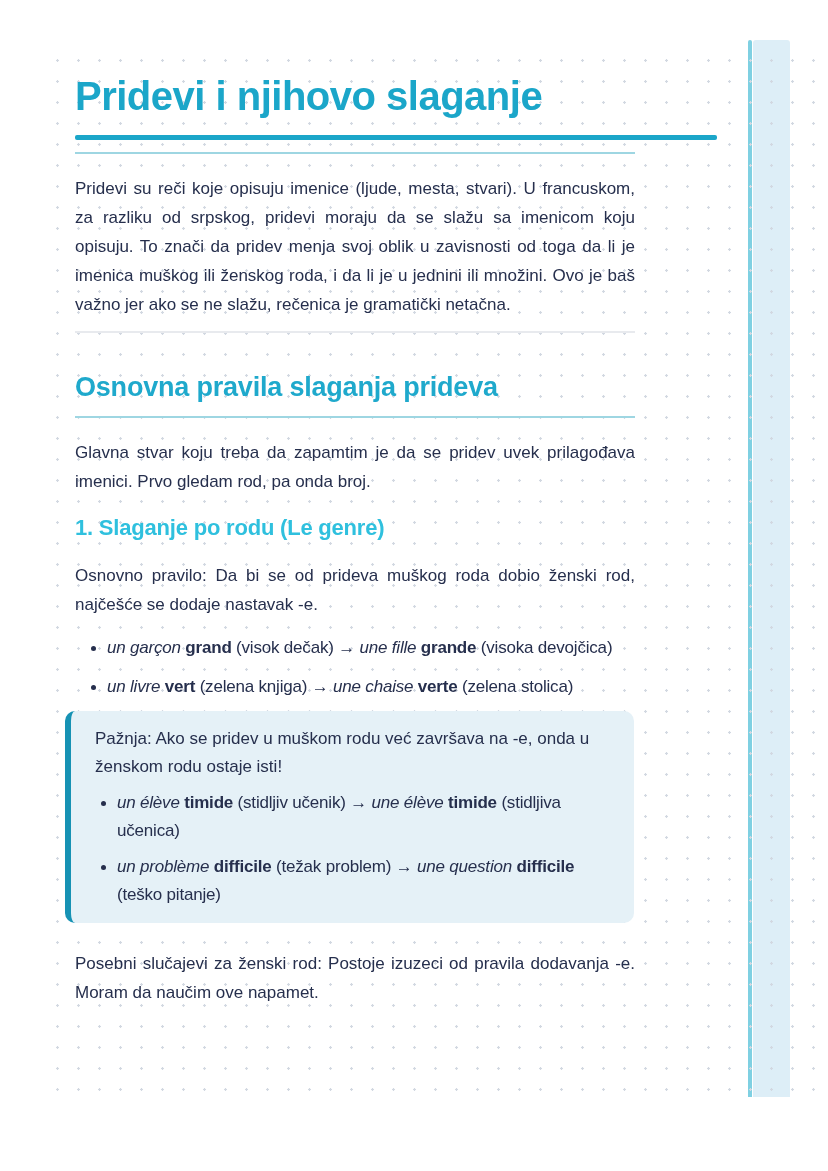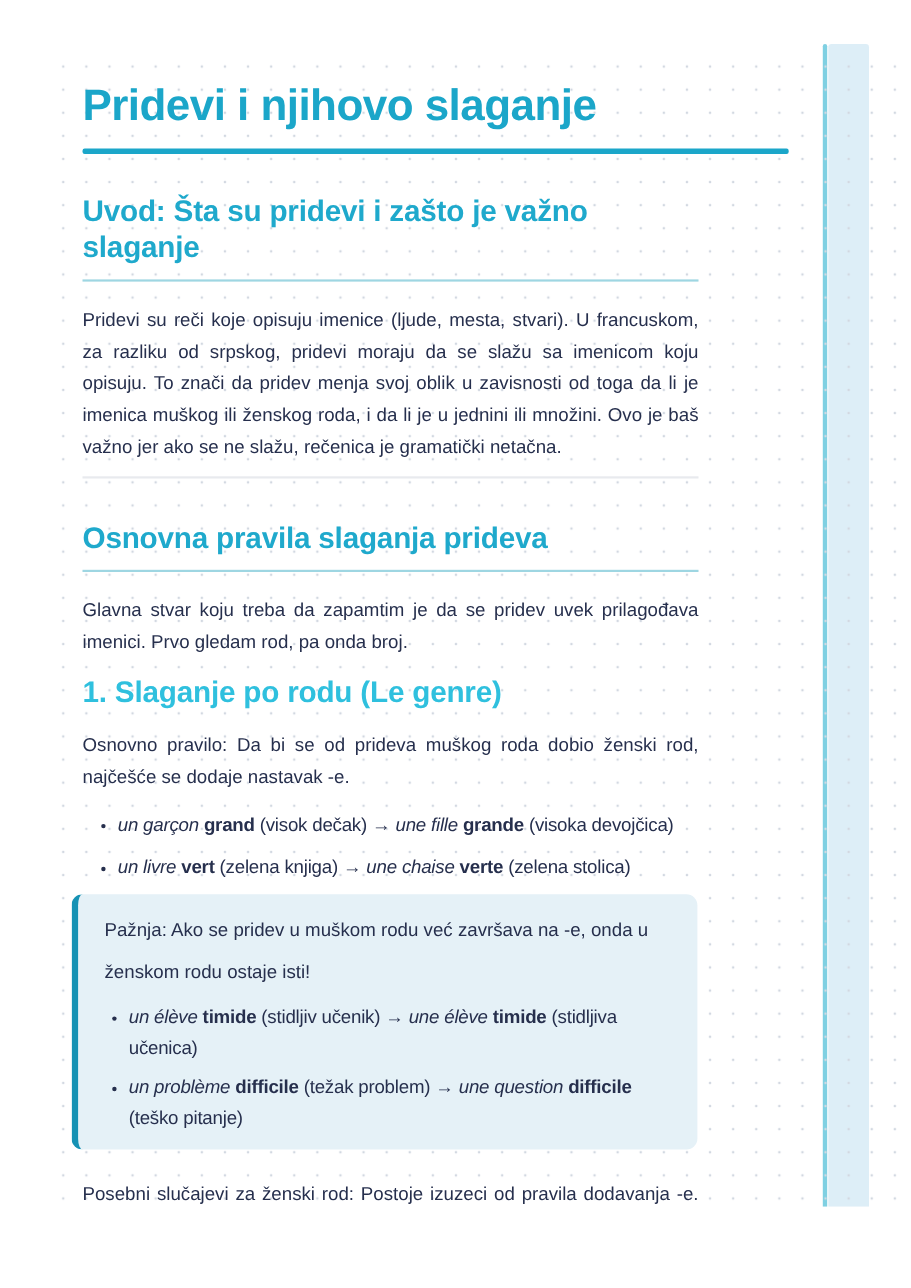--- a/index.html
+++ b/index.html
@@ -23,30 +23,30 @@
   }
   .title-rule{width:642px;height:5px;background:#1ba6c9;margin-top:16px;border-radius:2px;}
   .section-heading{
     margin:36px 0 0;font-size:27px;line-height:33px;font-weight:bold;
     color:#1fa9cc;letter-spacing:-0.2px;
   }
   .section-heading.second{margin-top:38px;}
   .section-rule{width:100%;height:2px;background:#9ed6e2;margin-top:12px;}
   .para{font-size:17px;line-height:29px;margin:20px 0 0;text-align:justify;}
   .divider{width:100%;height:2px;background:#e8eaee;margin-top:12px;}
-  .sub-heading{margin:18px 0 0;font-size:27px;line-height:27px;font-weight:bold;color:#2fc0de;letter-spacing:-0.2px;}
+  .sub-heading{margin:18px 0 0;font-size:22px;line-height:27px;font-weight:bold;color:#2fc0de;letter-spacing:-0.2px;}
   .example-list{margin:14px 0 0;padding-left:32px;list-style:disc;}
   .example-list li{font-size:17px;line-height:29px;margin-top:10px;letter-spacing:-0.2px;}
   .example-list li::marker{color:#262f4d;font-size:15px;}
   .note-box{
     margin:10px 0 0 -10px;width:569px;box-sizing:border-box;
     background:#e5f1f7;border-left:6px solid #1692b4;border-radius:10px;
     padding:14px 28px 14px 24px;
   }
-  .note-box .para{margin:0;text-align:left;line-height:38px;}
+  .note-box .para{margin:0;text-align:left;line-height:28px;}
   .note-box .example-list{margin-top:6px;padding-left:22px;}
   .note-box .example-list li{line-height:28px;margin-top:8px;}
   .special-para{margin-top:26px;}
   .b{font-weight:normal;}
   .i{font-style:italic;}
   .bi{font-weight:bold;margin-top:36px;}
   .page-footer{
     position:absolute;top:1136px;right:35px;z-index:3;
     font-size:12px;color:#b5bac4;letter-spacing:0.2px;
   }
@@ -57,21 +57,20 @@
 <div class="page">
   <div class="side-band"></div>
   <div class="side-stripe"></div>
   <div class="dots"></div>
 
   <div class="content">
 
     <h1 class="doc-title">Pridevi i njihovo slaganje</h1>
     <div class="title-rule"></div>
 
-    <h2 class="section-heading">Uvod: Šta su pridevi i zašto je važno slaganje</h2>
     <div class="section-rule"></div>
 
     <p class="para"><span>Pridevi su reči koje opisuju imenice (ljude, mesta, stvari). U francuskom, za razliku od srpskog, pridevi moraju da se </span><span class="b">slažu</span><span> sa imenicom koju opisuju. To znači da pridev menja svoj oblik u zavisnosti od toga da li je imenica </span><span class="b">muškog ili ženskog roda</span><span>, i da li je u </span><span class="b">jednini ili množini</span><span>. Ovo je baš važno jer ako se ne slažu, rečenica je gramatički netačna.</span></p>
 
     <div class="divider"></div>
 
     <h2 class="section-heading second">Osnovna pravila slaganja prideva</h2>
     <div class="section-rule"></div>
 
     <p class="para">Glavna stvar koju treba da zapamtim je da se pridev uvek prilagođava imenici. Prvo gledam rod, pa onda broj.</p>

